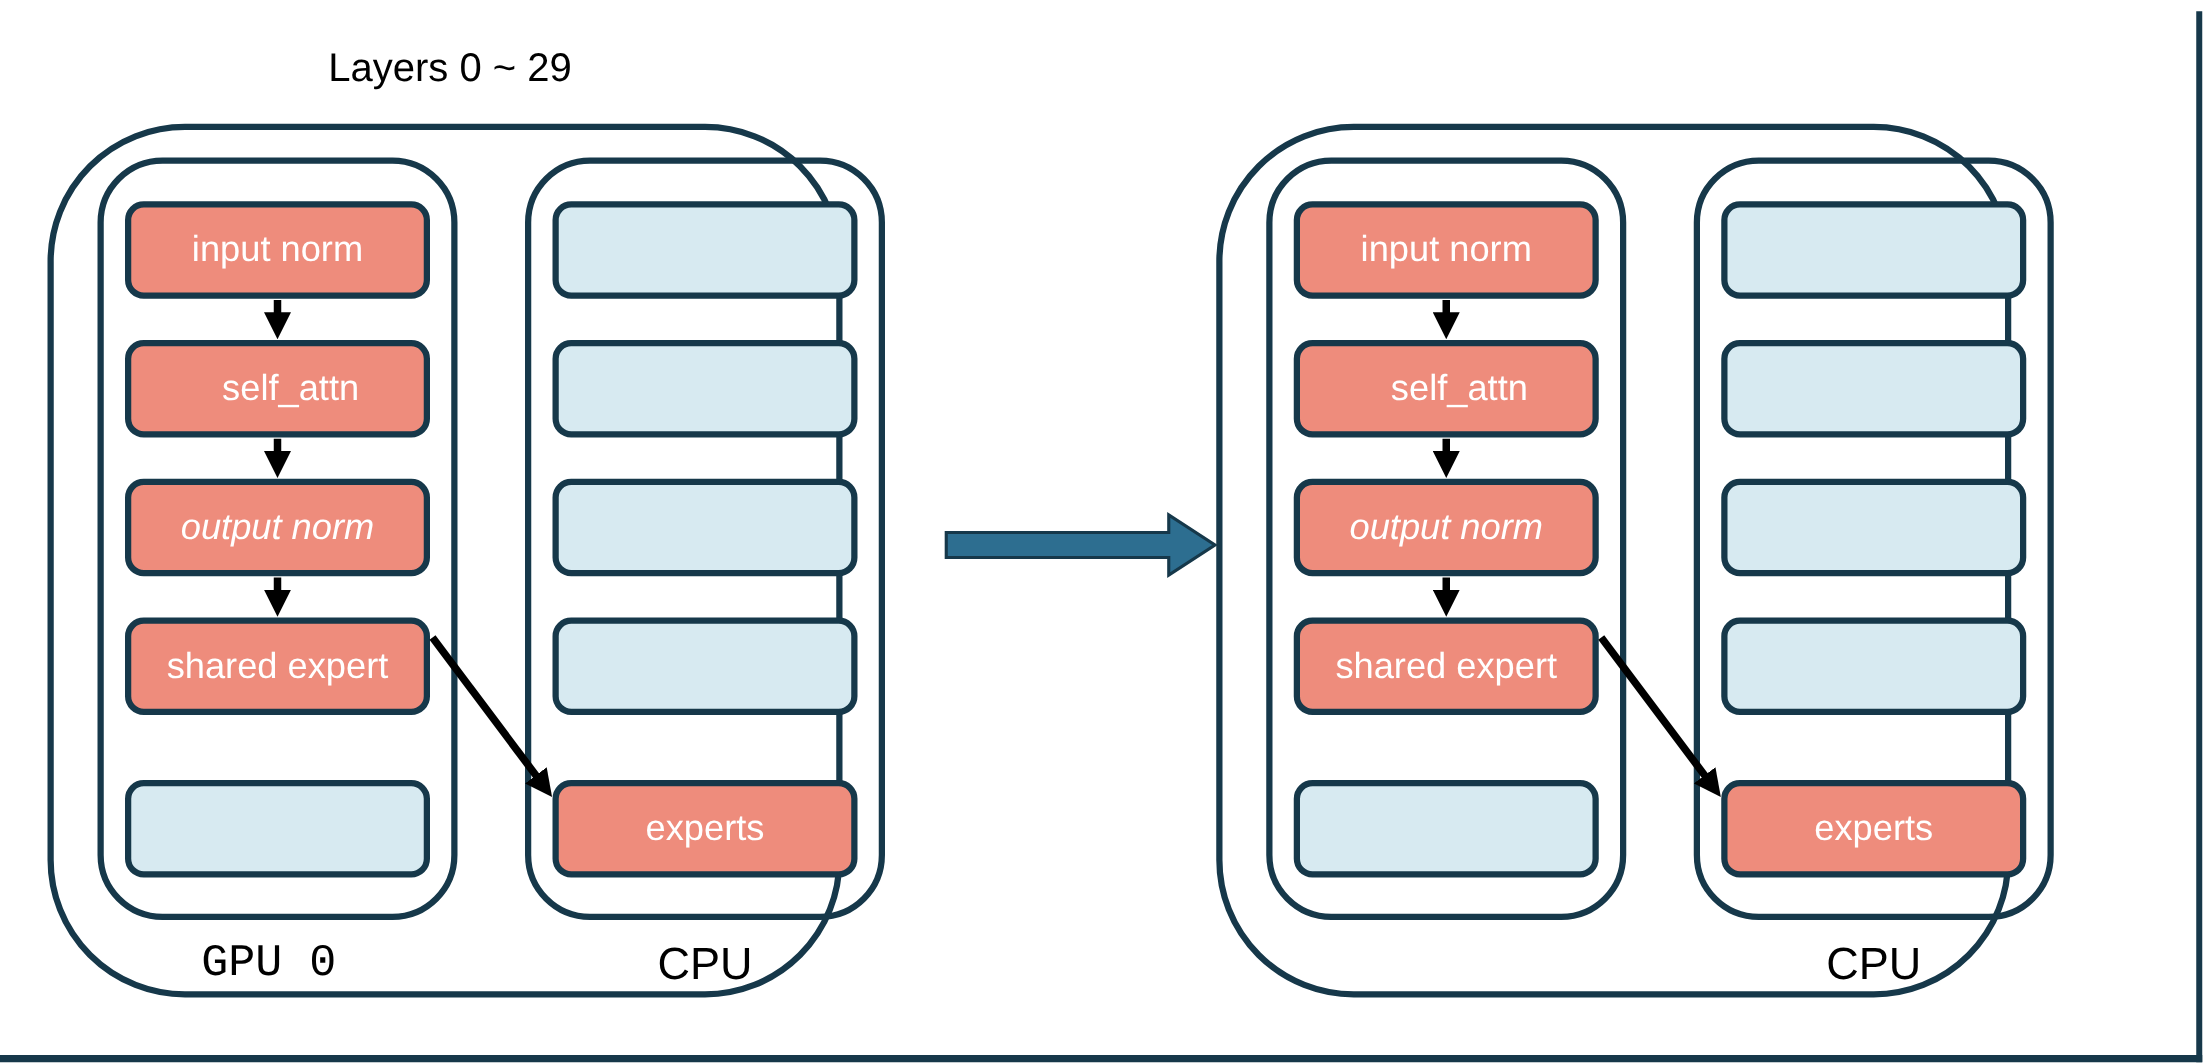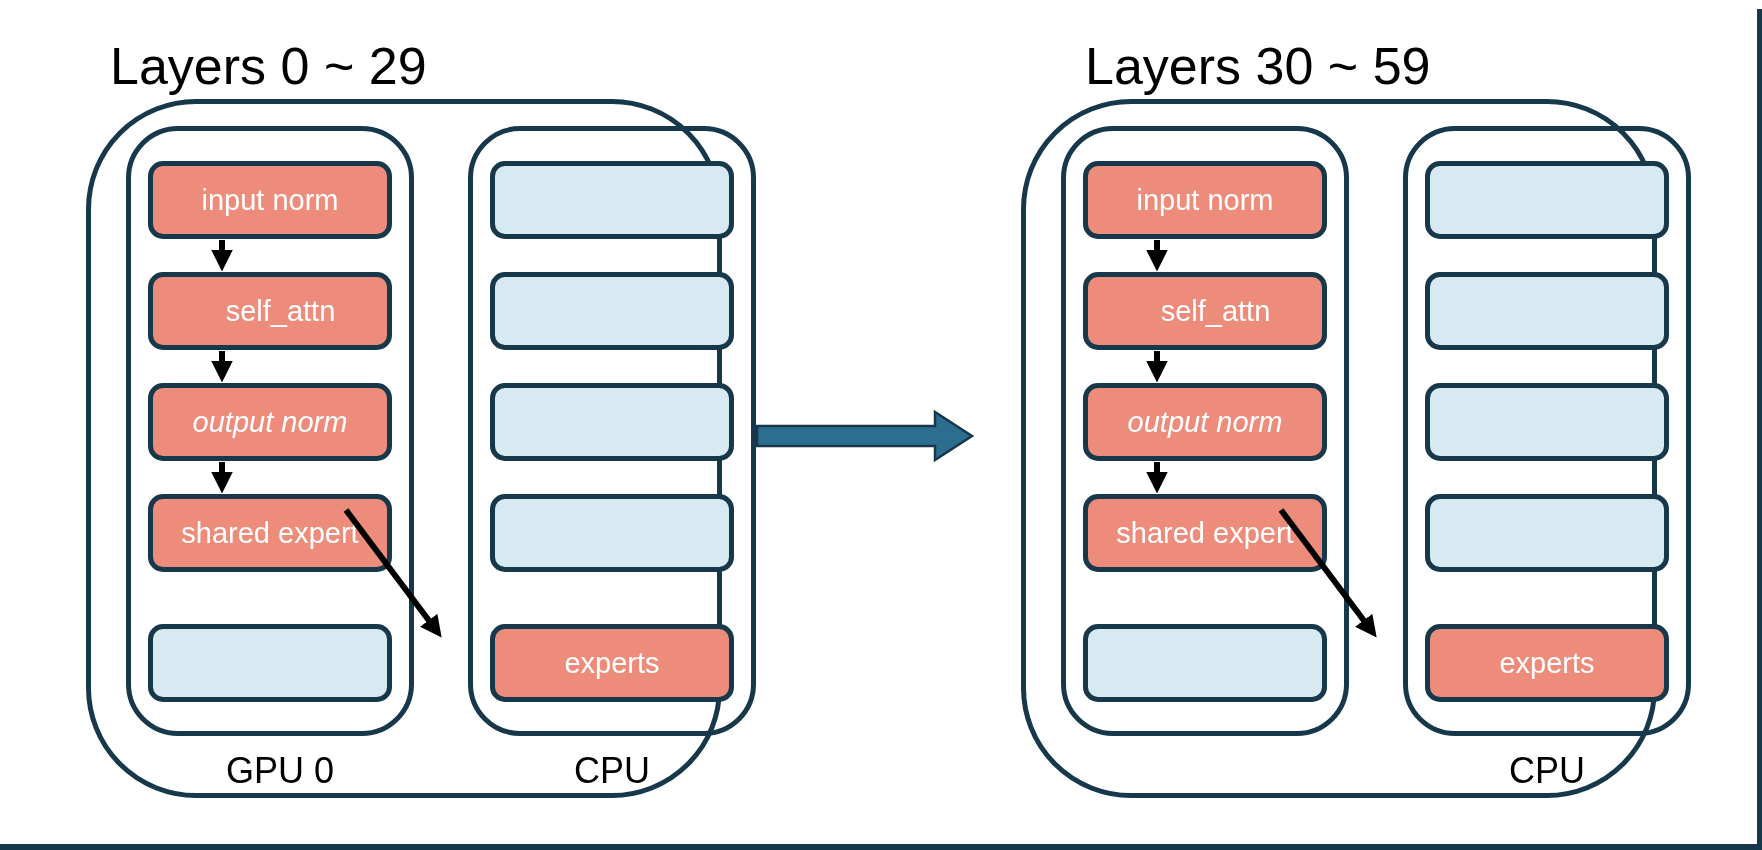--- a/index.html
+++ b/index.html
@@ -14,34 +14,33 @@
   html,body{margin:0;padding:0;}
   .canvas{
     position:relative;
     width:1762px;height:850px;
     background:var(--background);
     font-family:"Liberation Sans", sans-serif;
     overflow:hidden;
   }
   .title{
     position:absolute;top:36px;width:500px;
-    text-align:left;
-    font-size:52px;color:var(--text);
+    text-align:center;
+    font-size:32px;color:var(--text);
     white-space:nowrap;
   }
   .title-left{left:110px;}
   .title-right{left:1085px;}
 
   .group{
     position:absolute;top:99px;
     width:636px;height:699px;
     border:5px solid var(--navy);
     border-radius:110px;
     box-sizing:border-box;
-    margin-left:48px;
   }
   .group-left{left:38px;}
   .group-right{left:973px;}
 
   .col{
     position:absolute;top:22px;
     width:288px;height:610px;
     border:5px solid var(--navy);
     border-radius:52px;
     box-sizing:border-box;
@@ -70,21 +69,21 @@
   .module{background:var(--module-fill);}
   .empty{background:var(--empty-fill);}
 
   .dev-label{
     position:absolute;top:646px;
     width:288px;
     text-align:center;
     font-size:36px;color:var(--text);
     white-space:nowrap;
   }
-  .dev-label-gpu{left:45px;}
+  .dev-label-gpu{left:28px;font-family:Liberation Mono, monospace;}
   .dev-label-cpu{left:377px;}
 
   .transfer-text{
     position:absolute;left:790px;top:452px;
     font-size:31px;line-height:40px;color:var(--text);
     white-space:nowrap;
   }
 
   .arrows-overlay{
     position:absolute;left:0;top:0;
@@ -102,21 +101,20 @@
     width:5px;height:841px;
     background:var(--navy);
   }
 </style>
 </head>
 <body>
 
 <div class="canvas">
 
   <div class="title title-left">Layers 0 ~ 29</div>
-  <div class="title title-right">Layers 30 ~ 59</div>
 
   <section class="group group-left">
     <div class="col col-gpu"></div>
     <div class="col col-cpu"></div>
 
     <div class="box box-gpu r1 module">
         <span>input norm</span>
       </div>
     <div class="box box-gpu r2 module">
         <span>self_attn</span>

